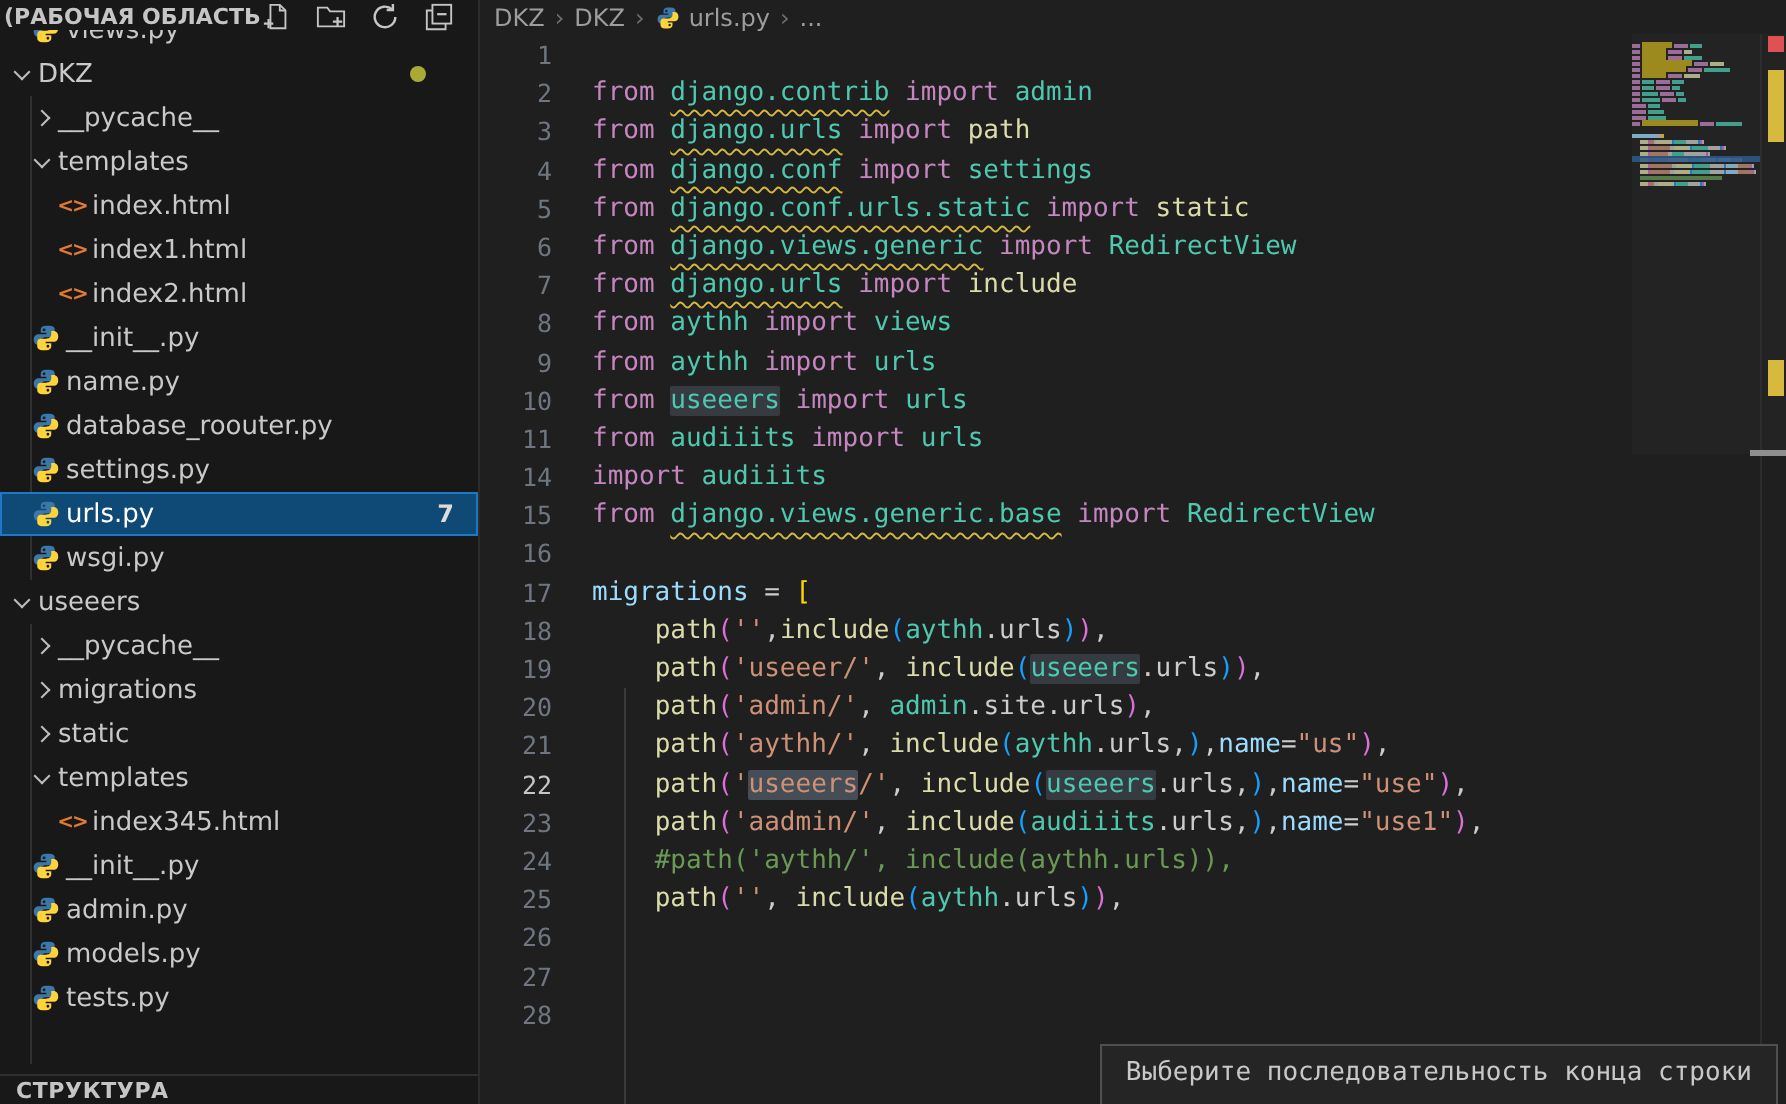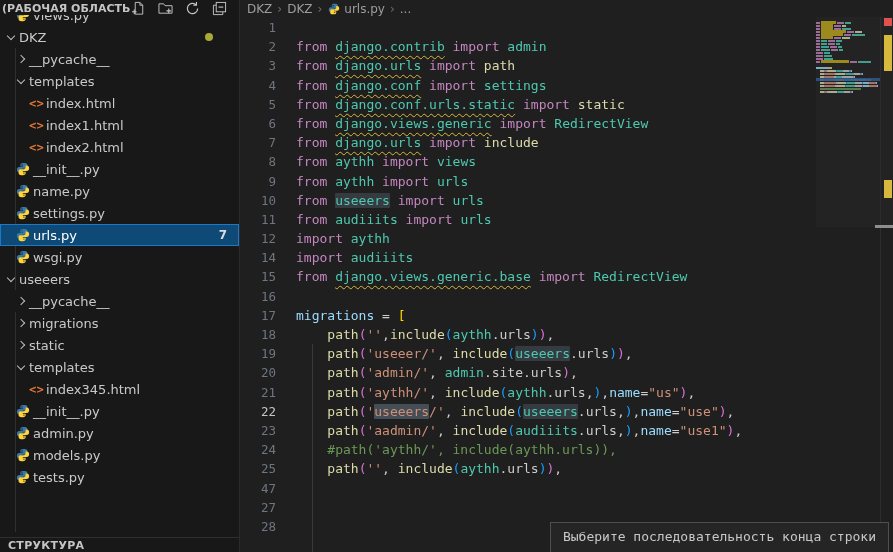--- a/index.html
+++ b/index.html
@@ -164,20 +164,29 @@
           </span>
           <span class="tlabel">name.py</span>
         </div>
         <div class="trow d1">
           <span class="ficon">
             <svg viewBox="0 0 16 16">
               <path fill="#3b77a8" d="M8 1C6 1 5 1.9 5 3.1V5h3.2v.8H3.6C2.1 5.8 1 7.1 1 8.9c0 1.8 1.1 3.1 2.6 3.1H5v-2c0-1.4 1.3-2.4 2.9-2.4h3.2c1.1 0 1.9-.9 1.9-2V3.1C13 1.9 12 1 10 1H8zM6.9 2.5a.8.8 0 1 1 0 1.6.8.8 0 0 1 0-1.6z"></path>
               <path fill="#ffd43b" d="M8 15c2 0 3-.9 3-2.1V11H7.8v-.8h4.6c1.5 0 2.6-1.3 2.6-3.1 0-1.8-1.1-3.1-2.6-3.1H11v2c0 1.4-1.3 2.4-2.9 2.4H4.9c-1.1 0-1.9.9-1.9 2v2.5C3 14.1 4 15 6 15h2zm1.1-1.5a.8.8 0 1 1 0-1.6.8.8 0 0 1 0 1.6z"></path>
             </svg>
           </span>
+          <span class="tlabel">database_roouter.py</span>
+        </div>
+        <div class="trow d1">
+          <span class="ficon">
+            <svg viewBox="0 0 16 16">
+              <path fill="#3b77a8" d="M8 1C6 1 5 1.9 5 3.1V5h3.2v.8H3.6C2.1 5.8 1 7.1 1 8.9c0 1.8 1.1 3.1 2.6 3.1H5v-2c0-1.4 1.3-2.4 2.9-2.4h3.2c1.1 0 1.9-.9 1.9-2V3.1C13 1.9 12 1 10 1H8zM6.9 2.5a.8.8 0 1 1 0 1.6.8.8 0 0 1 0-1.6z"></path>
+              <path fill="#ffd43b" d="M8 15c2 0 3-.9 3-2.1V11H7.8v-.8h4.6c1.5 0 2.6-1.3 2.6-3.1 0-1.8-1.1-3.1-2.6-3.1H11v2c0 1.4-1.3 2.4-2.9 2.4H4.9c-1.1 0-1.9.9-1.9 2v2.5C3 14.1 4 15 6 15h2zm1.1-1.5a.8.8 0 1 1 0-1.6.8.8 0 0 1 0 1.6z"></path>
+            </svg>
+          </span>
           <span class="tlabel">settings.py</span>
         </div>
         <div class="trow d1 sel">
           <span class="ficon">
             <svg viewBox="0 0 16 16">
               <path fill="#3b77a8" d="M8 1C6 1 5 1.9 5 3.1V5h3.2v.8H3.6C2.1 5.8 1 7.1 1 8.9c0 1.8 1.1 3.1 2.6 3.1H5v-2c0-1.4 1.3-2.4 2.9-2.4h3.2c1.1 0 1.9-.9 1.9-2V3.1C13 1.9 12 1 10 1H8zM6.9 2.5a.8.8 0 1 1 0 1.6.8.8 0 0 1 0-1.6z"></path>
               <path fill="#ffd43b" d="M8 15c2 0 3-.9 3-2.1V11H7.8v-.8h4.6c1.5 0 2.6-1.3 2.6-3.1 0-1.8-1.1-3.1-2.6-3.1H11v2c0 1.4-1.3 2.4-2.9 2.4H4.9c-1.1 0-1.9.9-1.9 2v2.5C3 14.1 4 15 6 15h2zm1.1-1.5a.8.8 0 1 1 0-1.6.8.8 0 0 1 0 1.6z"></path>
             </svg>
           </span>
           <span class="tlabel">urls.py</span>
@@ -303,34 +312,33 @@
           <div class="line"><span class="ln">2</span><span class="lc"><span style="color: rgb(197, 134, 192);">from</span><span style="color: rgb(204, 204, 204);"> </span><span class="sq" style="color: rgb(78, 201, 176);">django.contrib</span><span style="color: rgb(204, 204, 204);"> </span><span style="color: rgb(197, 134, 192);">import</span><span style="color: rgb(204, 204, 204);"> </span><span style="color: rgb(78, 201, 176);">admin</span></span></div>
           <div class="line"><span class="ln">3</span><span class="lc"><span style="color: rgb(197, 134, 192);">from</span><span style="color: rgb(204, 204, 204);"> </span><span class="sq" style="color: rgb(78, 201, 176);">django.urls</span><span style="color: rgb(204, 204, 204);"> </span><span style="color: rgb(197, 134, 192);">import</span><span style="color: rgb(204, 204, 204);"> </span><span style="color: rgb(220, 220, 170);">path</span></span></div>
           <div class="line"><span class="ln">4</span><span class="lc"><span style="color: rgb(197, 134, 192);">from</span><span style="color: rgb(204, 204, 204);"> </span><span class="sq" style="color: rgb(78, 201, 176);">django.conf</span><span style="color: rgb(204, 204, 204);"> </span><span style="color: rgb(197, 134, 192);">import</span><span style="color: rgb(204, 204, 204);"> </span><span style="color: rgb(78, 201, 176);">settings</span></span></div>
           <div class="line"><span class="ln">5</span><span class="lc"><span style="color: rgb(197, 134, 192);">from</span><span style="color: rgb(204, 204, 204);"> </span><span class="sq" style="color: rgb(78, 201, 176);">django.conf.urls.static</span><span style="color: rgb(204, 204, 204);"> </span><span style="color: rgb(197, 134, 192);">import</span><span style="color: rgb(204, 204, 204);"> </span><span style="color: rgb(220, 220, 170);">static</span></span></div>
           <div class="line"><span class="ln">6</span><span class="lc"><span style="color: rgb(197, 134, 192);">from</span><span style="color: rgb(204, 204, 204);"> </span><span class="sq" style="color: rgb(78, 201, 176);">django.views.generic</span><span style="color: rgb(204, 204, 204);"> </span><span style="color: rgb(197, 134, 192);">import</span><span style="color: rgb(204, 204, 204);"> </span><span style="color: rgb(78, 201, 176);">RedirectView</span></span></div>
           <div class="line"><span class="ln">7</span><span class="lc"><span style="color: rgb(197, 134, 192);">from</span><span style="color: rgb(204, 204, 204);"> </span><span class="sq" style="color: rgb(78, 201, 176);">django.urls</span><span style="color: rgb(204, 204, 204);"> </span><span style="color: rgb(197, 134, 192);">import</span><span style="color: rgb(204, 204, 204);"> </span><span style="color: rgb(220, 220, 170);">include</span></span></div>
           <div class="line"><span class="ln">8</span><span class="lc"><span style="color: rgb(197, 134, 192);">from</span><span style="color: rgb(204, 204, 204);"> </span><span style="color: rgb(78, 201, 176);">aythh</span><span style="color: rgb(204, 204, 204);"> </span><span style="color: rgb(197, 134, 192);">import</span><span style="color: rgb(204, 204, 204);"> </span><span style="color: rgb(78, 201, 176);">views</span></span></div>
           <div class="line"><span class="ln">9</span><span class="lc"><span style="color: rgb(197, 134, 192);">from</span><span style="color: rgb(204, 204, 204);"> </span><span style="color: rgb(78, 201, 176);">aythh</span><span style="color: rgb(204, 204, 204);"> </span><span style="color: rgb(197, 134, 192);">import</span><span style="color: rgb(204, 204, 204);"> </span><span style="color: rgb(78, 201, 176);">urls</span></span></div>
           <div class="line"><span class="ln">10</span><span class="lc"><span style="color: rgb(197, 134, 192);">from</span><span style="color: rgb(204, 204, 204);"> </span><span class="hl" style="color: rgb(78, 201, 176);">useeers</span><span style="color: rgb(204, 204, 204);"> </span><span style="color: rgb(197, 134, 192);">import</span><span style="color: rgb(204, 204, 204);"> </span><span style="color: rgb(78, 201, 176);">urls</span></span></div>
           <div class="line"><span class="ln">11</span><span class="lc"><span style="color: rgb(197, 134, 192);">from</span><span style="color: rgb(204, 204, 204);"> </span><span style="color: rgb(78, 201, 176);">audiiits</span><span style="color: rgb(204, 204, 204);"> </span><span style="color: rgb(197, 134, 192);">import</span><span style="color: rgb(204, 204, 204);"> </span><span style="color: rgb(78, 201, 176);">urls</span></span></div>
-          <div class="line"><span class="ln">12</span><span class="lc"><span style="color: rgb(197, 134, 192);">import</span><span style="color: rgb(204, 204, 204);"> </span><span style="color: rgb(78, 201, 176);">aythh</span></span></div>
           <div class="line"><span class="ln">14</span><span class="lc"><span style="color: rgb(197, 134, 192);">import</span><span style="color: rgb(204, 204, 204);"> </span><span style="color: rgb(78, 201, 176);">audiiits</span></span></div>
           <div class="line"><span class="ln">15</span><span class="lc"><span style="color: rgb(197, 134, 192);">from</span><span style="color: rgb(204, 204, 204);"> </span><span class="sq" style="color: rgb(78, 201, 176);">django.views.generic.base</span><span style="color: rgb(204, 204, 204);"> </span><span style="color: rgb(197, 134, 192);">import</span><span style="color: rgb(204, 204, 204);"> </span><span style="color: rgb(78, 201, 176);">RedirectView</span></span></div>
           <div class="line"><span class="ln">16</span><span class="lc"></span></div>
           <div class="line"><span class="ln">17</span><span class="lc"><span style="color: rgb(156, 220, 254);">migrations</span><span style="color: rgb(204, 204, 204);"> = </span><span style="color: rgb(255, 215, 0);">[</span></span></div>
           <div class="line"><span class="ln">18</span><span class="lc"><span style="color: rgb(204, 204, 204);">    </span><span style="color: rgb(220, 220, 170);">path</span><span style="color: rgb(218, 112, 214);">(</span><span style="color: rgb(206, 145, 120);">''</span><span style="color: rgb(204, 204, 204);">,</span><span style="color: rgb(220, 220, 170);">include</span><span style="color: rgb(23, 159, 255);">(</span><span style="color: rgb(78, 201, 176);">aythh</span><span style="color: rgb(204, 204, 204);">.urls</span><span style="color: rgb(23, 159, 255);">)</span><span style="color: rgb(218, 112, 214);">)</span><span style="color: rgb(204, 204, 204);">,</span></span></div>
           <div class="line"><span class="ln">19</span><span class="lc"><span style="color: rgb(204, 204, 204);">    </span><span style="color: rgb(220, 220, 170);">path</span><span style="color: rgb(218, 112, 214);">(</span><span style="color: rgb(206, 145, 120);">'useeer/'</span><span style="color: rgb(204, 204, 204);">, </span><span style="color: rgb(220, 220, 170);">include</span><span style="color: rgb(23, 159, 255);">(</span><span class="hl" style="color: rgb(78, 201, 176);">useeers</span><span style="color: rgb(204, 204, 204);">.urls</span><span style="color: rgb(23, 159, 255);">)</span><span style="color: rgb(218, 112, 214);">)</span><span style="color: rgb(204, 204, 204);">,</span></span></div>
           <div class="line"><span class="ln">20</span><span class="lc"><span style="color: rgb(204, 204, 204);">    </span><span style="color: rgb(220, 220, 170);">path</span><span style="color: rgb(218, 112, 214);">(</span><span style="color: rgb(206, 145, 120);">'admin/'</span><span style="color: rgb(204, 204, 204);">, </span><span style="color: rgb(78, 201, 176);">admin</span><span style="color: rgb(204, 204, 204);">.site.urls</span><span style="color: rgb(218, 112, 214);">)</span><span style="color: rgb(204, 204, 204);">,</span></span></div>
           <div class="line"><span class="ln">21</span><span class="lc"><span style="color: rgb(204, 204, 204);">    </span><span style="color: rgb(220, 220, 170);">path</span><span style="color: rgb(218, 112, 214);">(</span><span style="color: rgb(206, 145, 120);">'aythh/'</span><span style="color: rgb(204, 204, 204);">, </span><span style="color: rgb(220, 220, 170);">include</span><span style="color: rgb(23, 159, 255);">(</span><span style="color: rgb(78, 201, 176);">aythh</span><span style="color: rgb(204, 204, 204);">.urls,</span><span style="color: rgb(23, 159, 255);">)</span><span style="color: rgb(204, 204, 204);">,</span><span style="color: rgb(156, 220, 254);">name</span><span style="color: rgb(204, 204, 204);">=</span><span style="color: rgb(206, 145, 120);">"us"</span><span style="color: rgb(218, 112, 214);">)</span><span style="color: rgb(204, 204, 204);">,</span></span></div>
           <div class="line"><span class="ln active">22</span><span class="lc"><span style="color: rgb(204, 204, 204);">    </span><span style="color: rgb(220, 220, 170);">path</span><span style="color: rgb(218, 112, 214);">(</span><span style="color: rgb(206, 145, 120);">'</span><span class="hl2" style="color: rgb(206, 145, 120);">useeers</span><span style="color: rgb(206, 145, 120);">/'</span><span style="color: rgb(204, 204, 204);">, </span><span style="color: rgb(220, 220, 170);">include</span><span style="color: rgb(23, 159, 255);">(</span><span class="hl" style="color: rgb(78, 201, 176);">useeers</span><span style="color: rgb(204, 204, 204);">.urls,</span><span style="color: rgb(23, 159, 255);">)</span><span style="color: rgb(204, 204, 204);">,</span><span style="color: rgb(156, 220, 254);">name</span><span style="color: rgb(204, 204, 204);">=</span><span style="color: rgb(206, 145, 120);">"use"</span><span style="color: rgb(218, 112, 214);">)</span><span style="color: rgb(204, 204, 204);">,</span></span></div>
           <div class="line"><span class="ln">23</span><span class="lc"><span style="color: rgb(204, 204, 204);">    </span><span style="color: rgb(220, 220, 170);">path</span><span style="color: rgb(218, 112, 214);">(</span><span style="color: rgb(206, 145, 120);">'aadmin/'</span><span style="color: rgb(204, 204, 204);">, </span><span style="color: rgb(220, 220, 170);">include</span><span style="color: rgb(23, 159, 255);">(</span><span style="color: rgb(78, 201, 176);">audiiits</span><span style="color: rgb(204, 204, 204);">.urls,</span><span style="color: rgb(23, 159, 255);">)</span><span style="color: rgb(204, 204, 204);">,</span><span style="color: rgb(156, 220, 254);">name</span><span style="color: rgb(204, 204, 204);">=</span><span style="color: rgb(206, 145, 120);">"use1"</span><span style="color: rgb(218, 112, 214);">)</span><span style="color: rgb(204, 204, 204);">,</span></span></div>
           <div class="line"><span class="ln">24</span><span class="lc"><span style="color: rgb(204, 204, 204);">    </span><span style="color: rgb(106, 153, 85);">#path('aythh/', include(aythh.urls)),</span></span></div>
           <div class="line"><span class="ln">25</span><span class="lc"><span style="color: rgb(204, 204, 204);">    </span><span style="color: rgb(220, 220, 170);">path</span><span style="color: rgb(218, 112, 214);">(</span><span style="color: rgb(206, 145, 120);">''</span><span style="color: rgb(204, 204, 204);">, </span><span style="color: rgb(220, 220, 170);">include</span><span style="color: rgb(23, 159, 255);">(</span><span style="color: rgb(78, 201, 176);">aythh</span><span style="color: rgb(204, 204, 204);">.urls</span><span style="color: rgb(23, 159, 255);">)</span><span style="color: rgb(218, 112, 214);">)</span><span style="color: rgb(204, 204, 204);">,</span></span></div>
-          <div class="line"><span class="ln">47</span><span class="lc"></span></div>
+          <div class="line"><span class="ln">26</span><span class="lc"></span></div>
           <div class="line"><span class="ln">27</span><span class="lc"></span></div>
           <div class="line"><span class="ln">28</span><span class="lc"></span></div>
         </div>
       <div class="slider-shade"></div>
       <div class="minimap">
           <div class="mm-row"></div>
           <div class="mm-row">
             <span class="mm-seg" style="width: 4px; background: rgb(197, 134, 192); opacity: 0.75;"></span>
             <span class="mm-seg" style="width: 1px; background: transparent;"></span>
             <span class="mm-seg sq" style="width: 15px; background: rgb(156, 138, 30);"></span>

